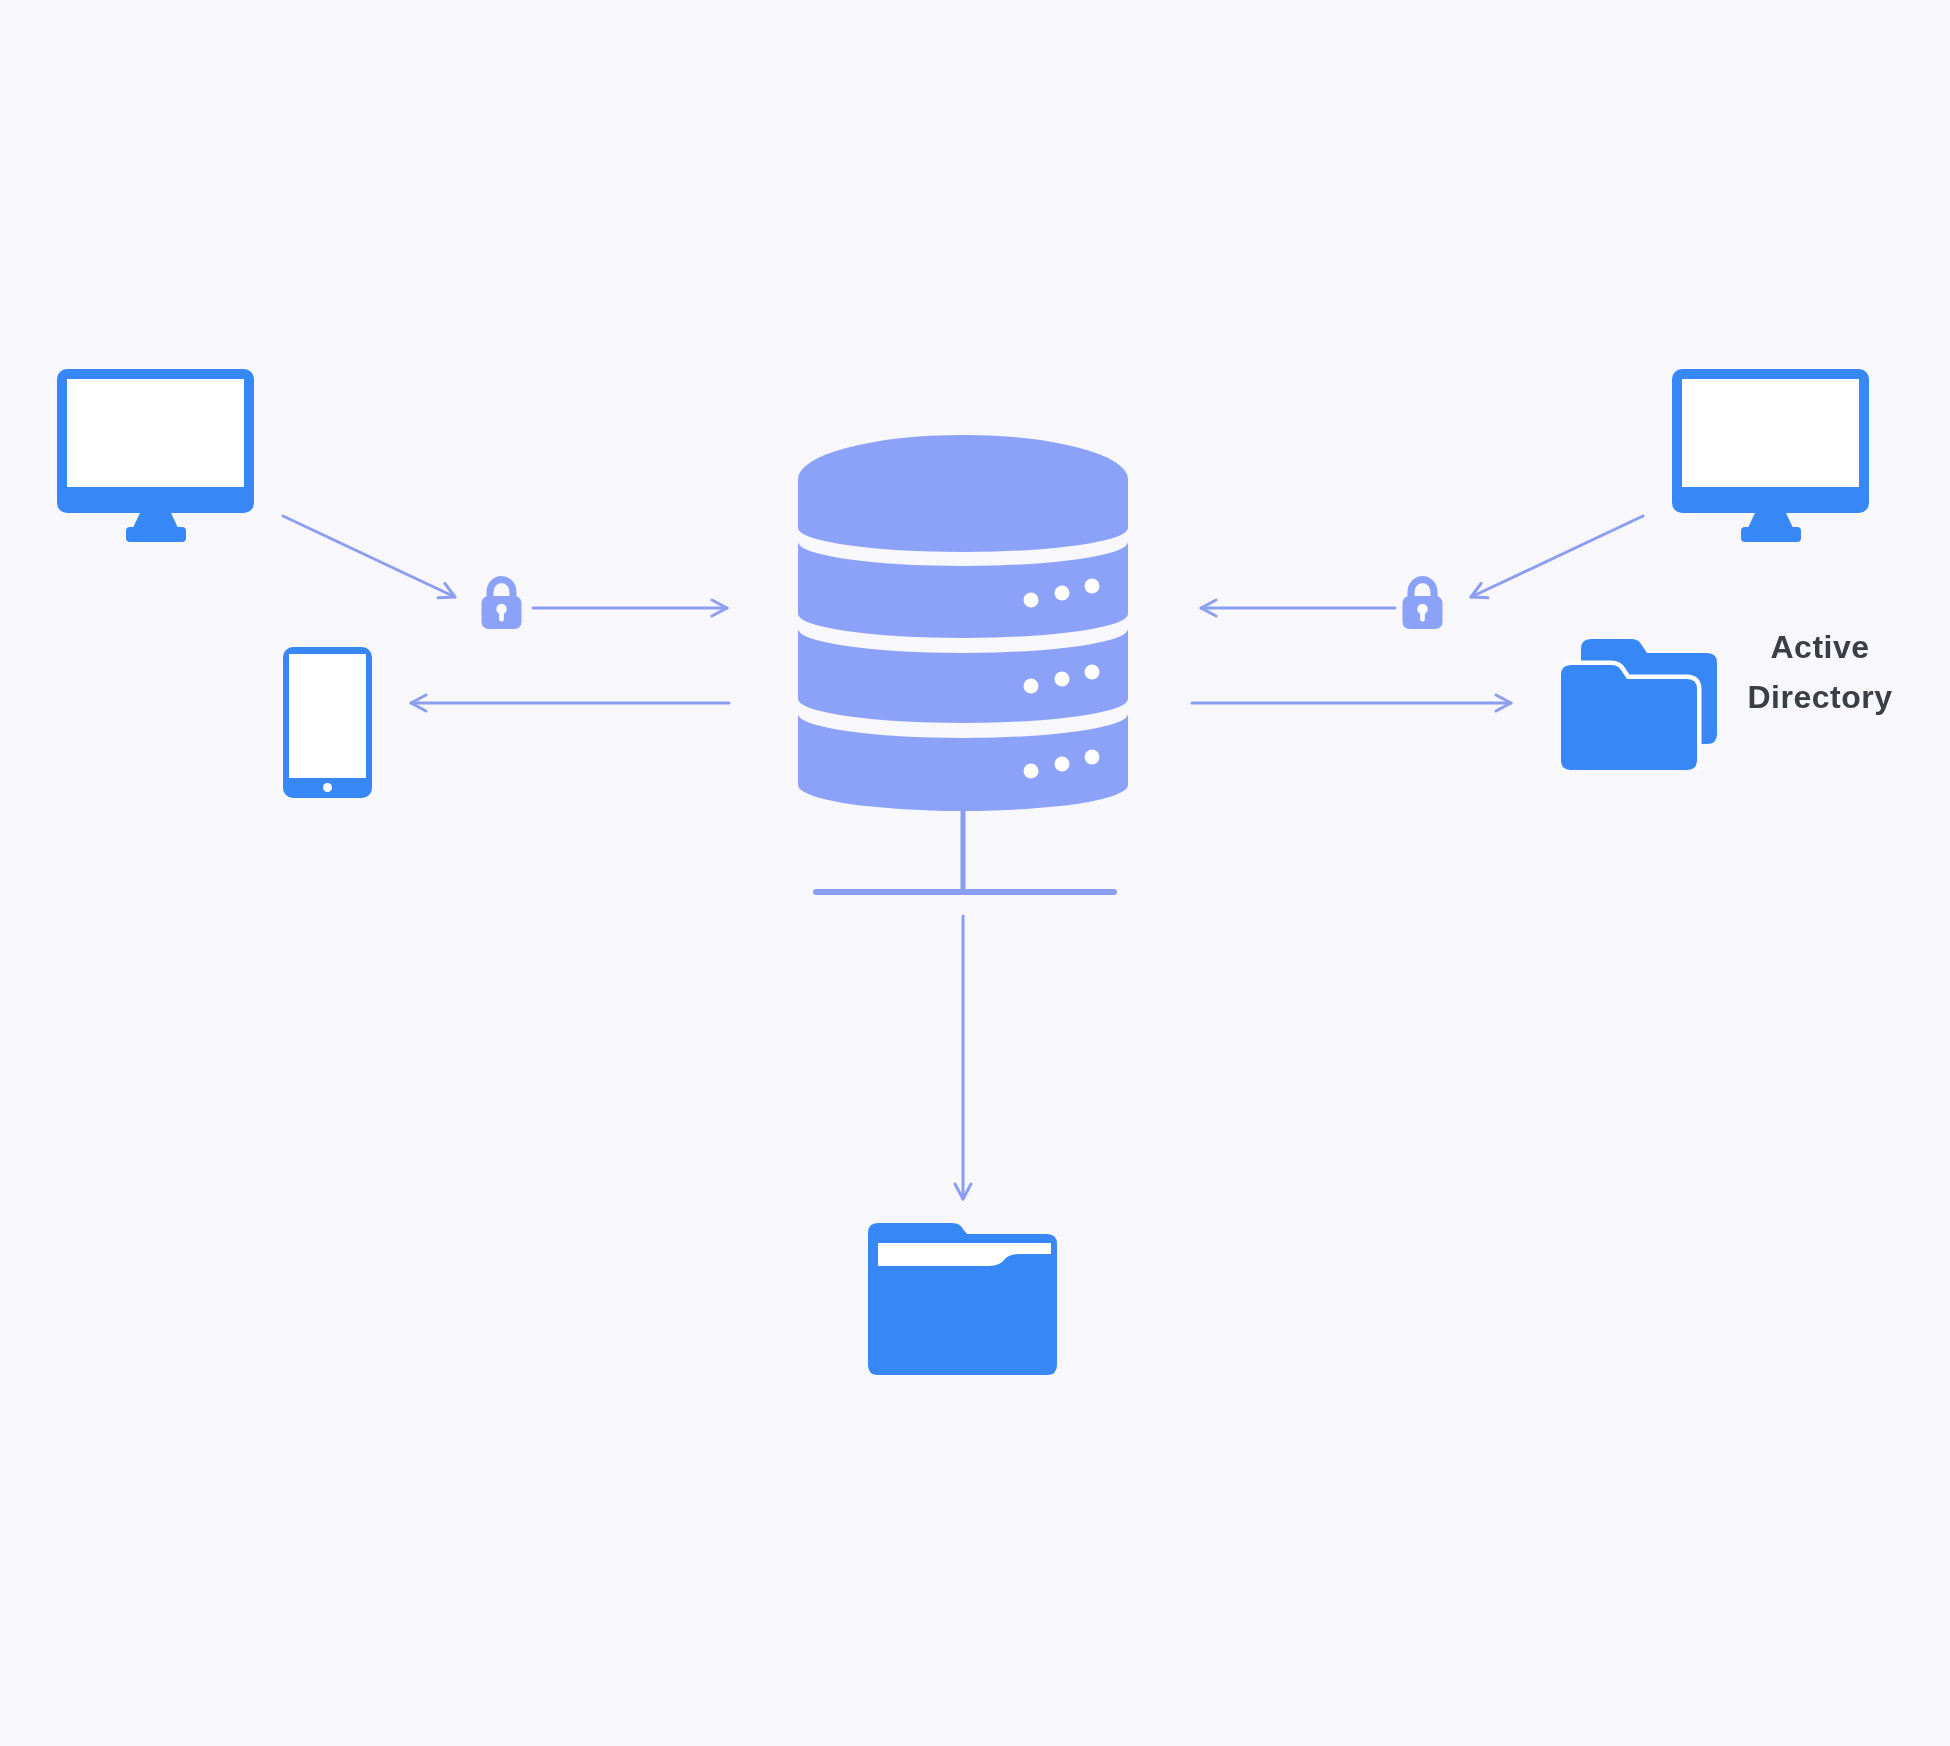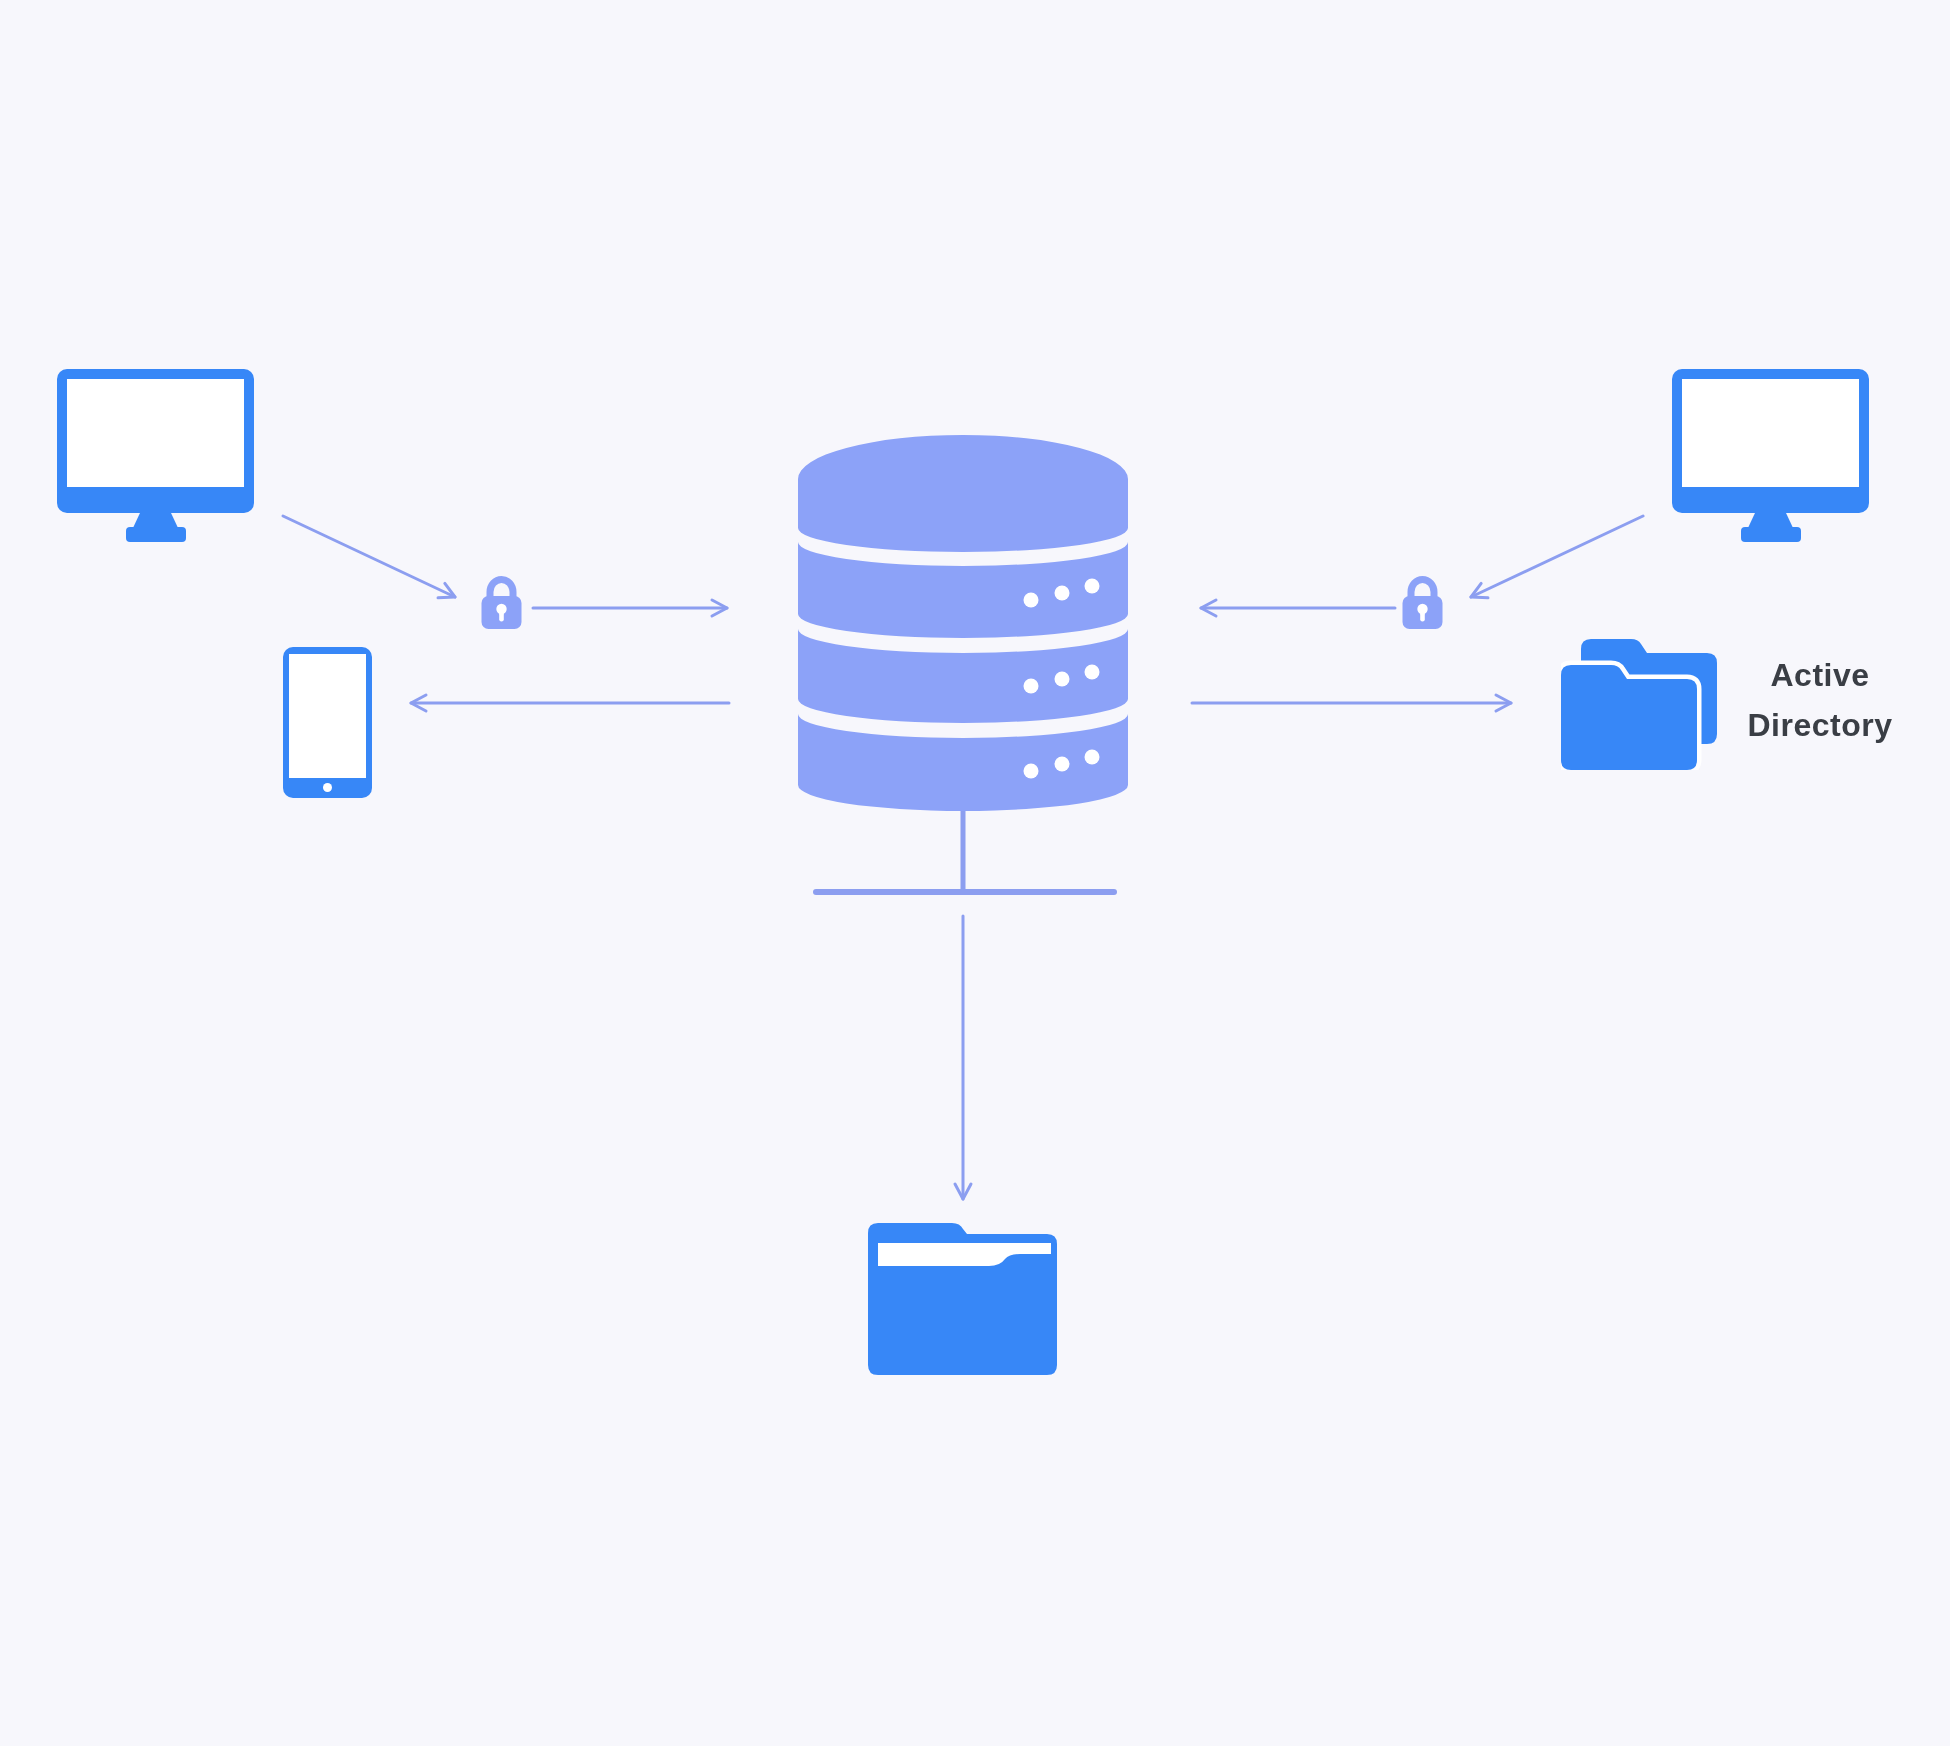--- a/index.html
+++ b/index.html
@@ -16,21 +16,21 @@
     position:relative;
     width:1950px;
     height:1746px;
     background:var(--background);
     overflow:hidden;
   }
   .abs{position:absolute;}
   .ad-label{
     position:absolute;
     left:1725px;
-    top:650px;
+    top:622px;
     width:190px;
     text-align:center;
     font-size:32px;
     line-height:50px;
     font-weight:700;
     letter-spacing:0.5px;
     color:var(--label-text);
   }
 </style>
 </head>

